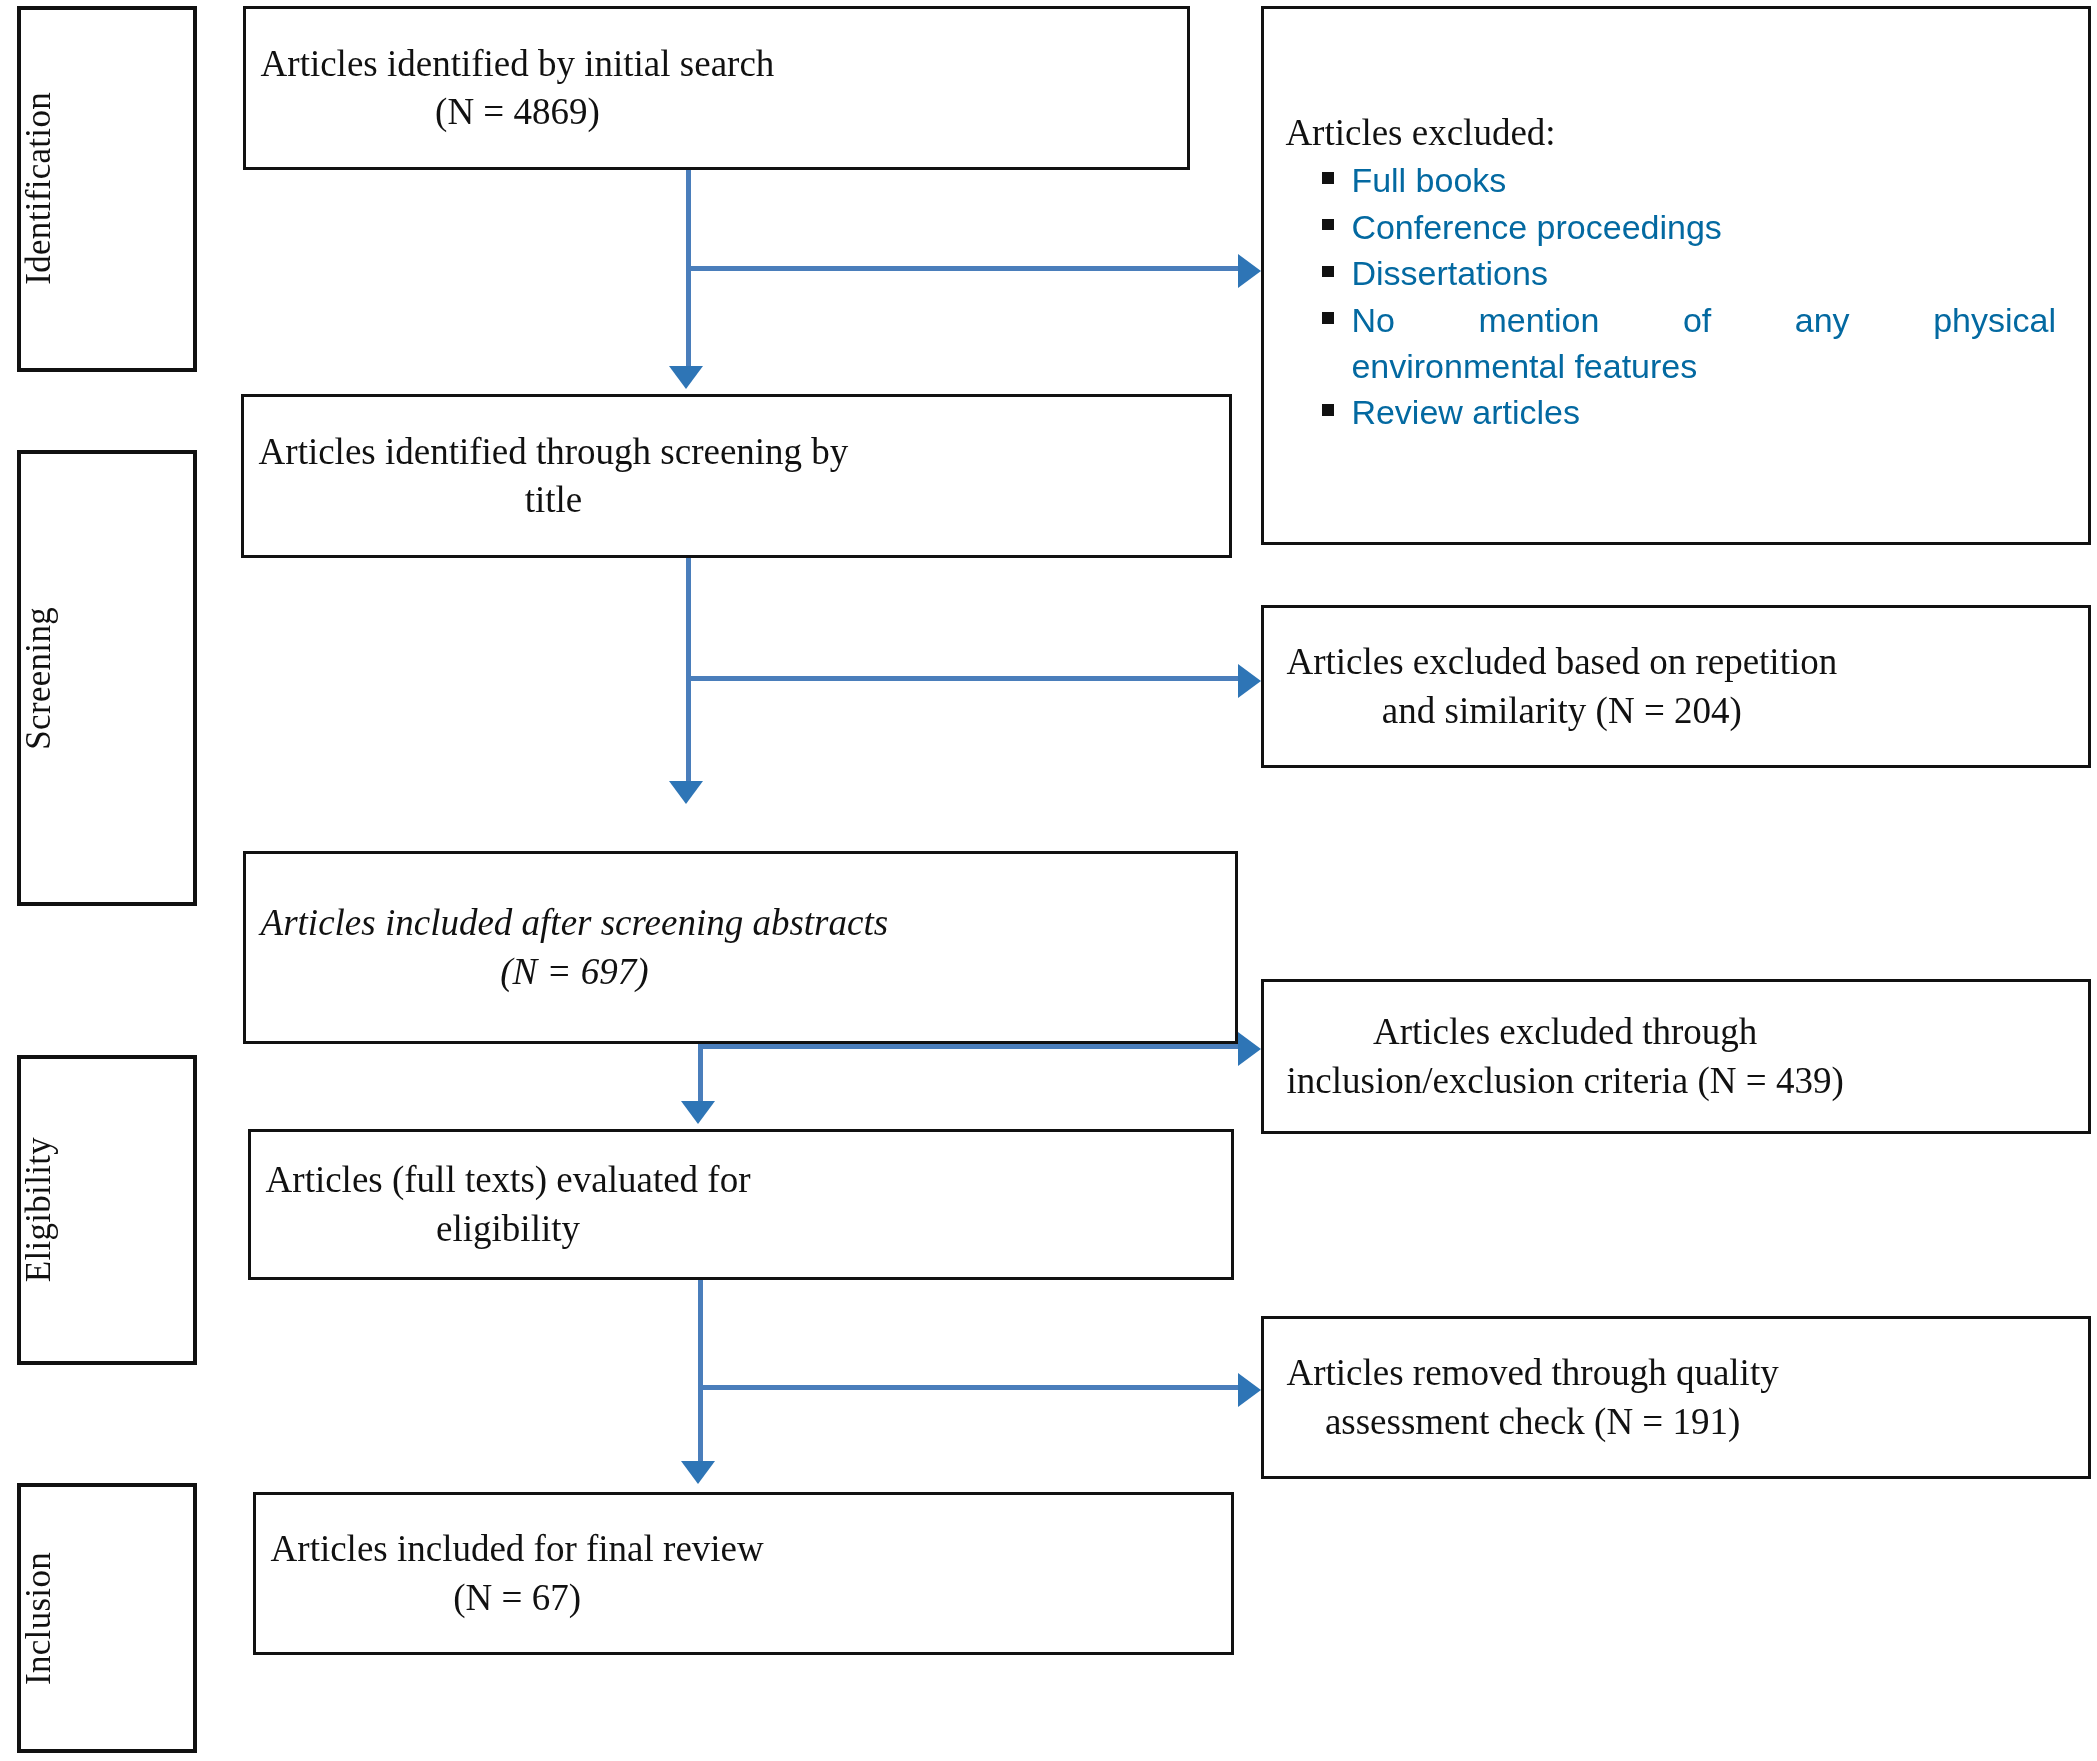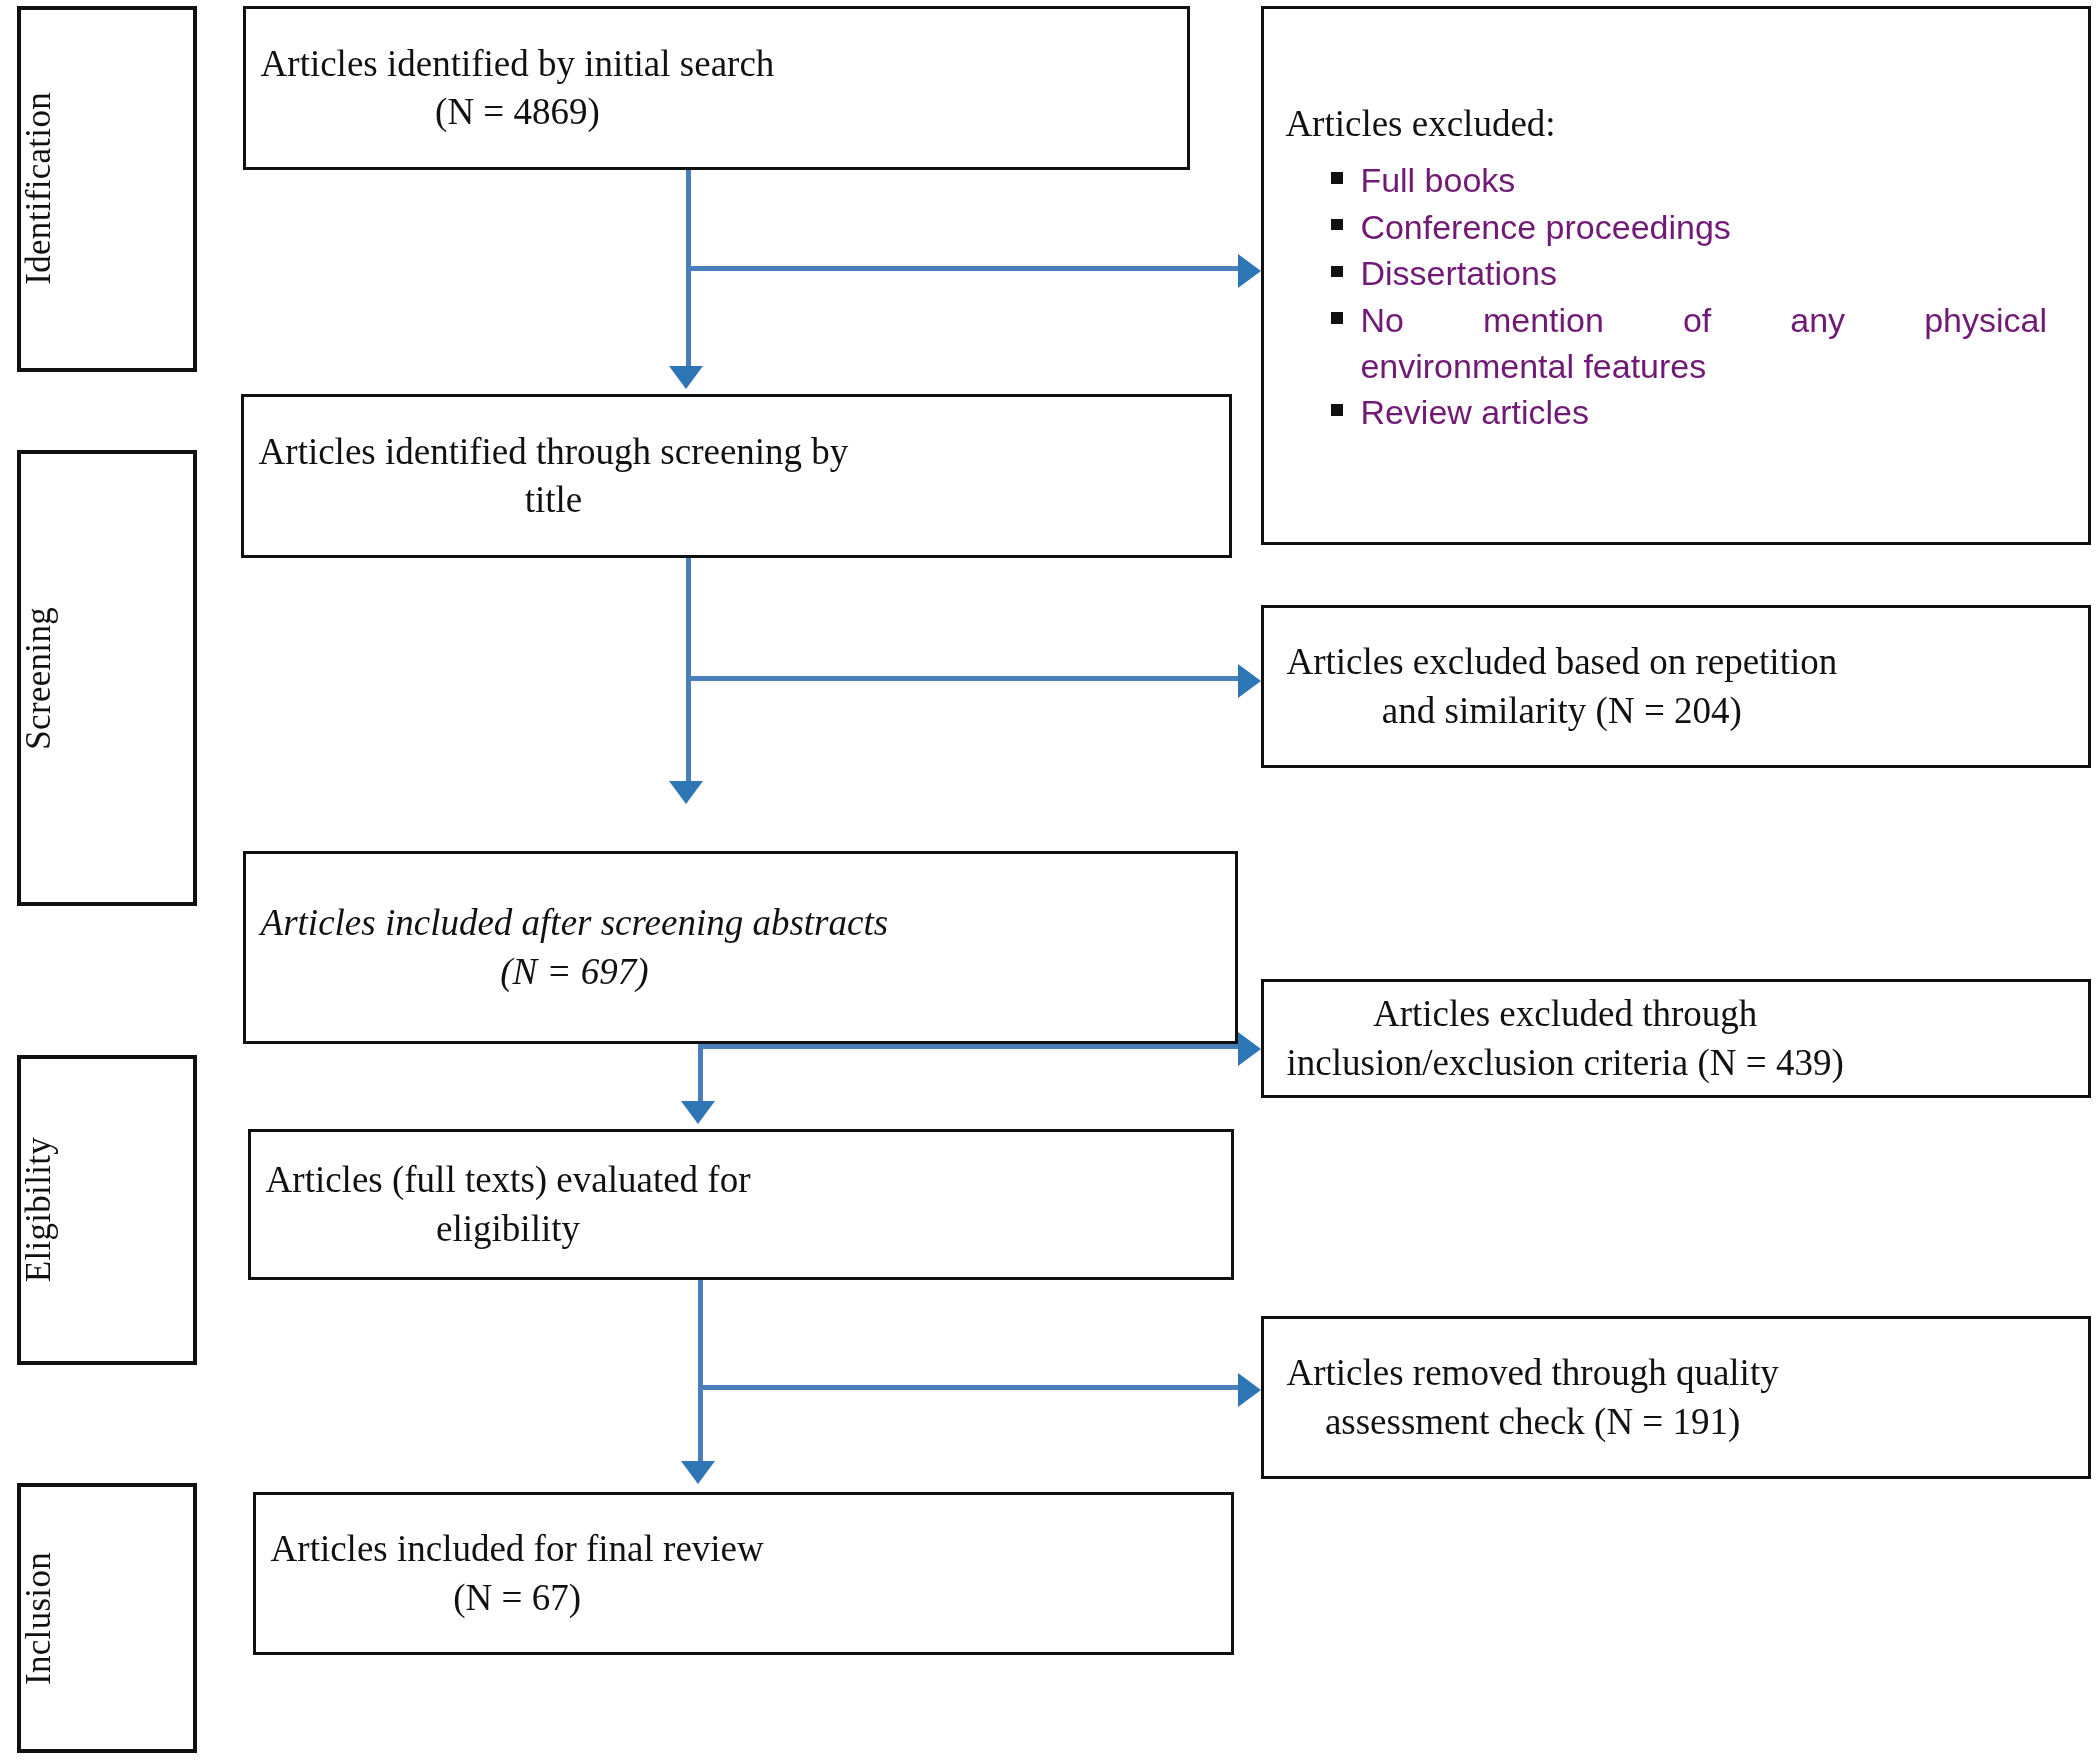--- a/index.html
+++ b/index.html
@@ -85,26 +85,26 @@
   }
   .exclusion-title {
     font-family: "Liberation Serif", "DejaVu Serif", serif;
     font-size: 37px;
     line-height: 1.18;
     color: #111111;
     margin-bottom: 2.3px;
   }
   .exclusion-list {
     list-style: none;
-    margin: 12px;
+    margin: 3px;
     padding: 0 10px 0 34px;
     font-family: "Liberation Sans", "DejaVu Sans", sans-serif;
     font-size: 34px;
     line-height: 1.34;
-    color: #701a75;
+    color: #0369a1;
   }
   .exclusion-list li {
     position: relative;
     padding-left: 29px;
     margin-bottom: 1.1px;
   }
   .exclusion-list li .sq-bullet {
     position: absolute;
     left: 0;
     top: 0.42em;
@@ -262,21 +262,21 @@
     </div>
   </div>
 
   <div class="box" style="left:1261px; top:605px; width:830px; height:163px;">
     <div class="note-text">
       <div>Articles excluded based on repetition</div>
       <div>and similarity (N = 204)</div>
     </div>
   </div>
 
-  <div class="box" style="left:1261px; top:979px; width:830px; height:119px;">
+  <div class="box" style="left:1261px; top:979px; width:830px; height:155px;">
     <div class="note-text">
       <div>Articles excluded through</div>
       <div>inclusion/exclusion criteria (N = 439)</div>
     </div>
   </div>
 
   <div class="box" style="left:1261px; top:1316px; width:830px; height:163px;">
     <div class="note-text">
       <div>Articles removed through quality</div>
       <div>assessment check (N = 191)</div>

